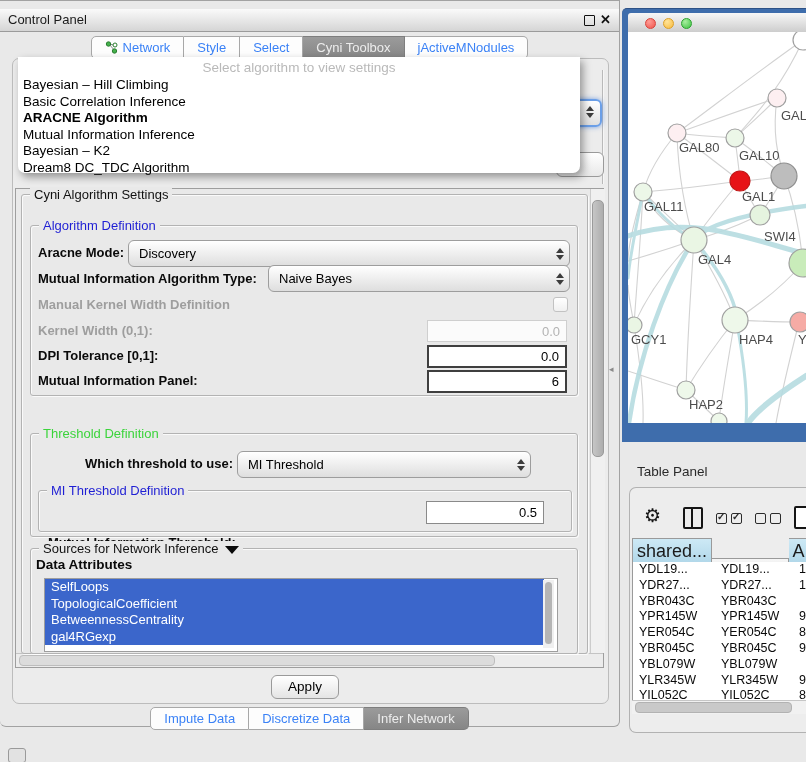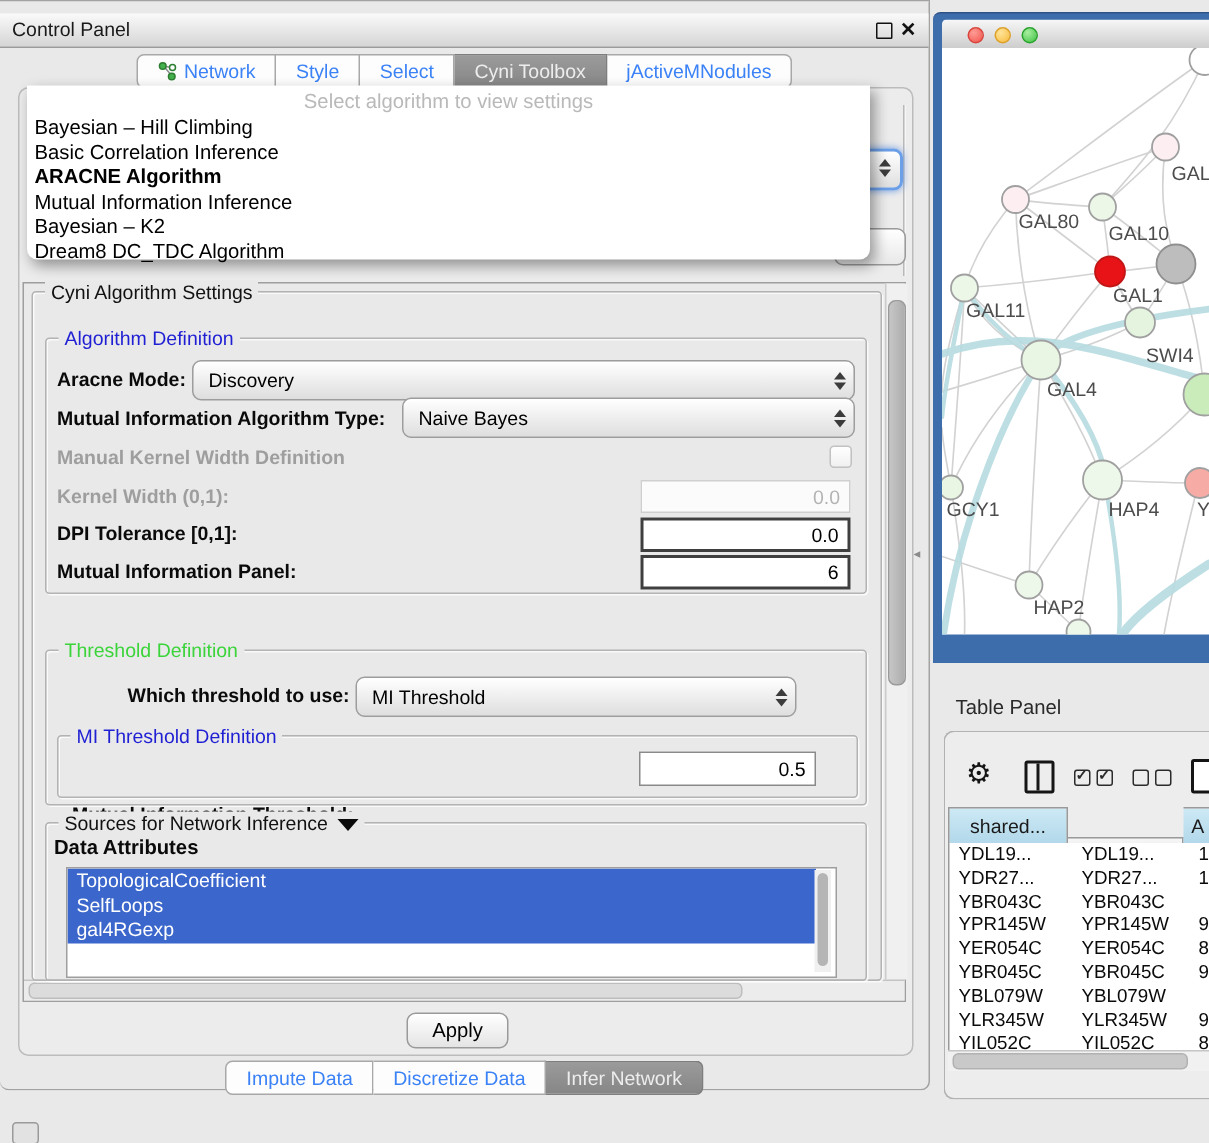--- a/index.html
+++ b/index.html
@@ -151,21 +151,21 @@
   .ic-gear{left:644px;top:504px;font-size:19px;color:#151515;}
   .ic-split{left:683px;top:507px;width:16px;height:18px;border:2px solid #151515;border-radius:2px;}
   .ic-split::after{content:"";position:absolute;left:6px;top:0;width:2px;height:18px;background:#151515;}
   .ckpair{position:absolute;display:flex;gap:4px;}
   .ck{width:9px;height:9px;border:1.5px solid #2b2b2b;border-radius:2px;position:relative;}
   .ck.checked::after{content:"✓";position:absolute;left:0px;top:-3px;font-size:10px;
                      font-weight:bold;color:#2b2b2b;}
   .ic-doc{left:794px;top:506px;width:15px;height:19px;border:2px solid #151515;border-radius:2px;background:#fff;}
 
   .th{position:absolute;top:538px;height:25px;line-height:24px;text-align:center;
-      border:1px solid #9a9a9a;border-left:none;box-sizing:border-box;font-size:13px;color:#1a1a1a;overflow:hidden;}
+      border:1px solid #9a9a9a;border-left:none;box-sizing:border-box;font-size:18px;color:#1a1a1a;overflow:hidden;}
   .th.blue{background:linear-gradient(#cde9f5,#b2d8ea);}
   .th.gray{background:linear-gradient(#f6f6f6,#dcdcdc);}
   .tbl-body{left:632px;top:562px;width:174px;height:138px;background:#ffffff;
             border-left:1px solid #9a9a9a;overflow:hidden;box-sizing:border-box;}
   .trow{height:15.8px;line-height:15.8px;white-space:nowrap;font-size:12.5px;color:#0a0a0a;}
   .tcell{display:inline-block;overflow:hidden;vertical-align:top;}
   .tc1{width:78px;padding-left:6px;}
   .tc2{width:72px;padding-left:4px;}
   .tc3{padding-left:6px;}
   .tbl-hsb{left:632px;top:700px;width:174px;height:13px;background:#f1f1f1;
@@ -288,22 +288,23 @@
 
   <div class="abs grp g-sources">
     <span class="grp-title" style="display:flex;align-items:center;">
       <span>Sources for Network Inference</span>
       <span class="tri-dn-big"></span>
     </span>
   </div>
   <span class="lbl" style="left:36px;top:557px;font-size:13.5px;">Data Attributes</span>
 
   <div class="abs attr-list">
+    <div class="attr-item">SelfLoops</div>
     <div class="attr-item">TopologicalCoefficient</div>
-    <div class="attr-item">SelfLoops</div>
+    <div class="attr-item">BetweennessCentrality</div>
     <div class="attr-item">gal4RGexp</div>
   </div>
   <div class="abs attr-vsb"></div>
   <div class="abs attr-vsb-thumb"></div>
 
   <div class="abs apply-btn">Apply</div>
 
   <div class="abs tabrow tabrow-bottom">
     <div class="tabseg first">
       <span>Impute Data</span>

